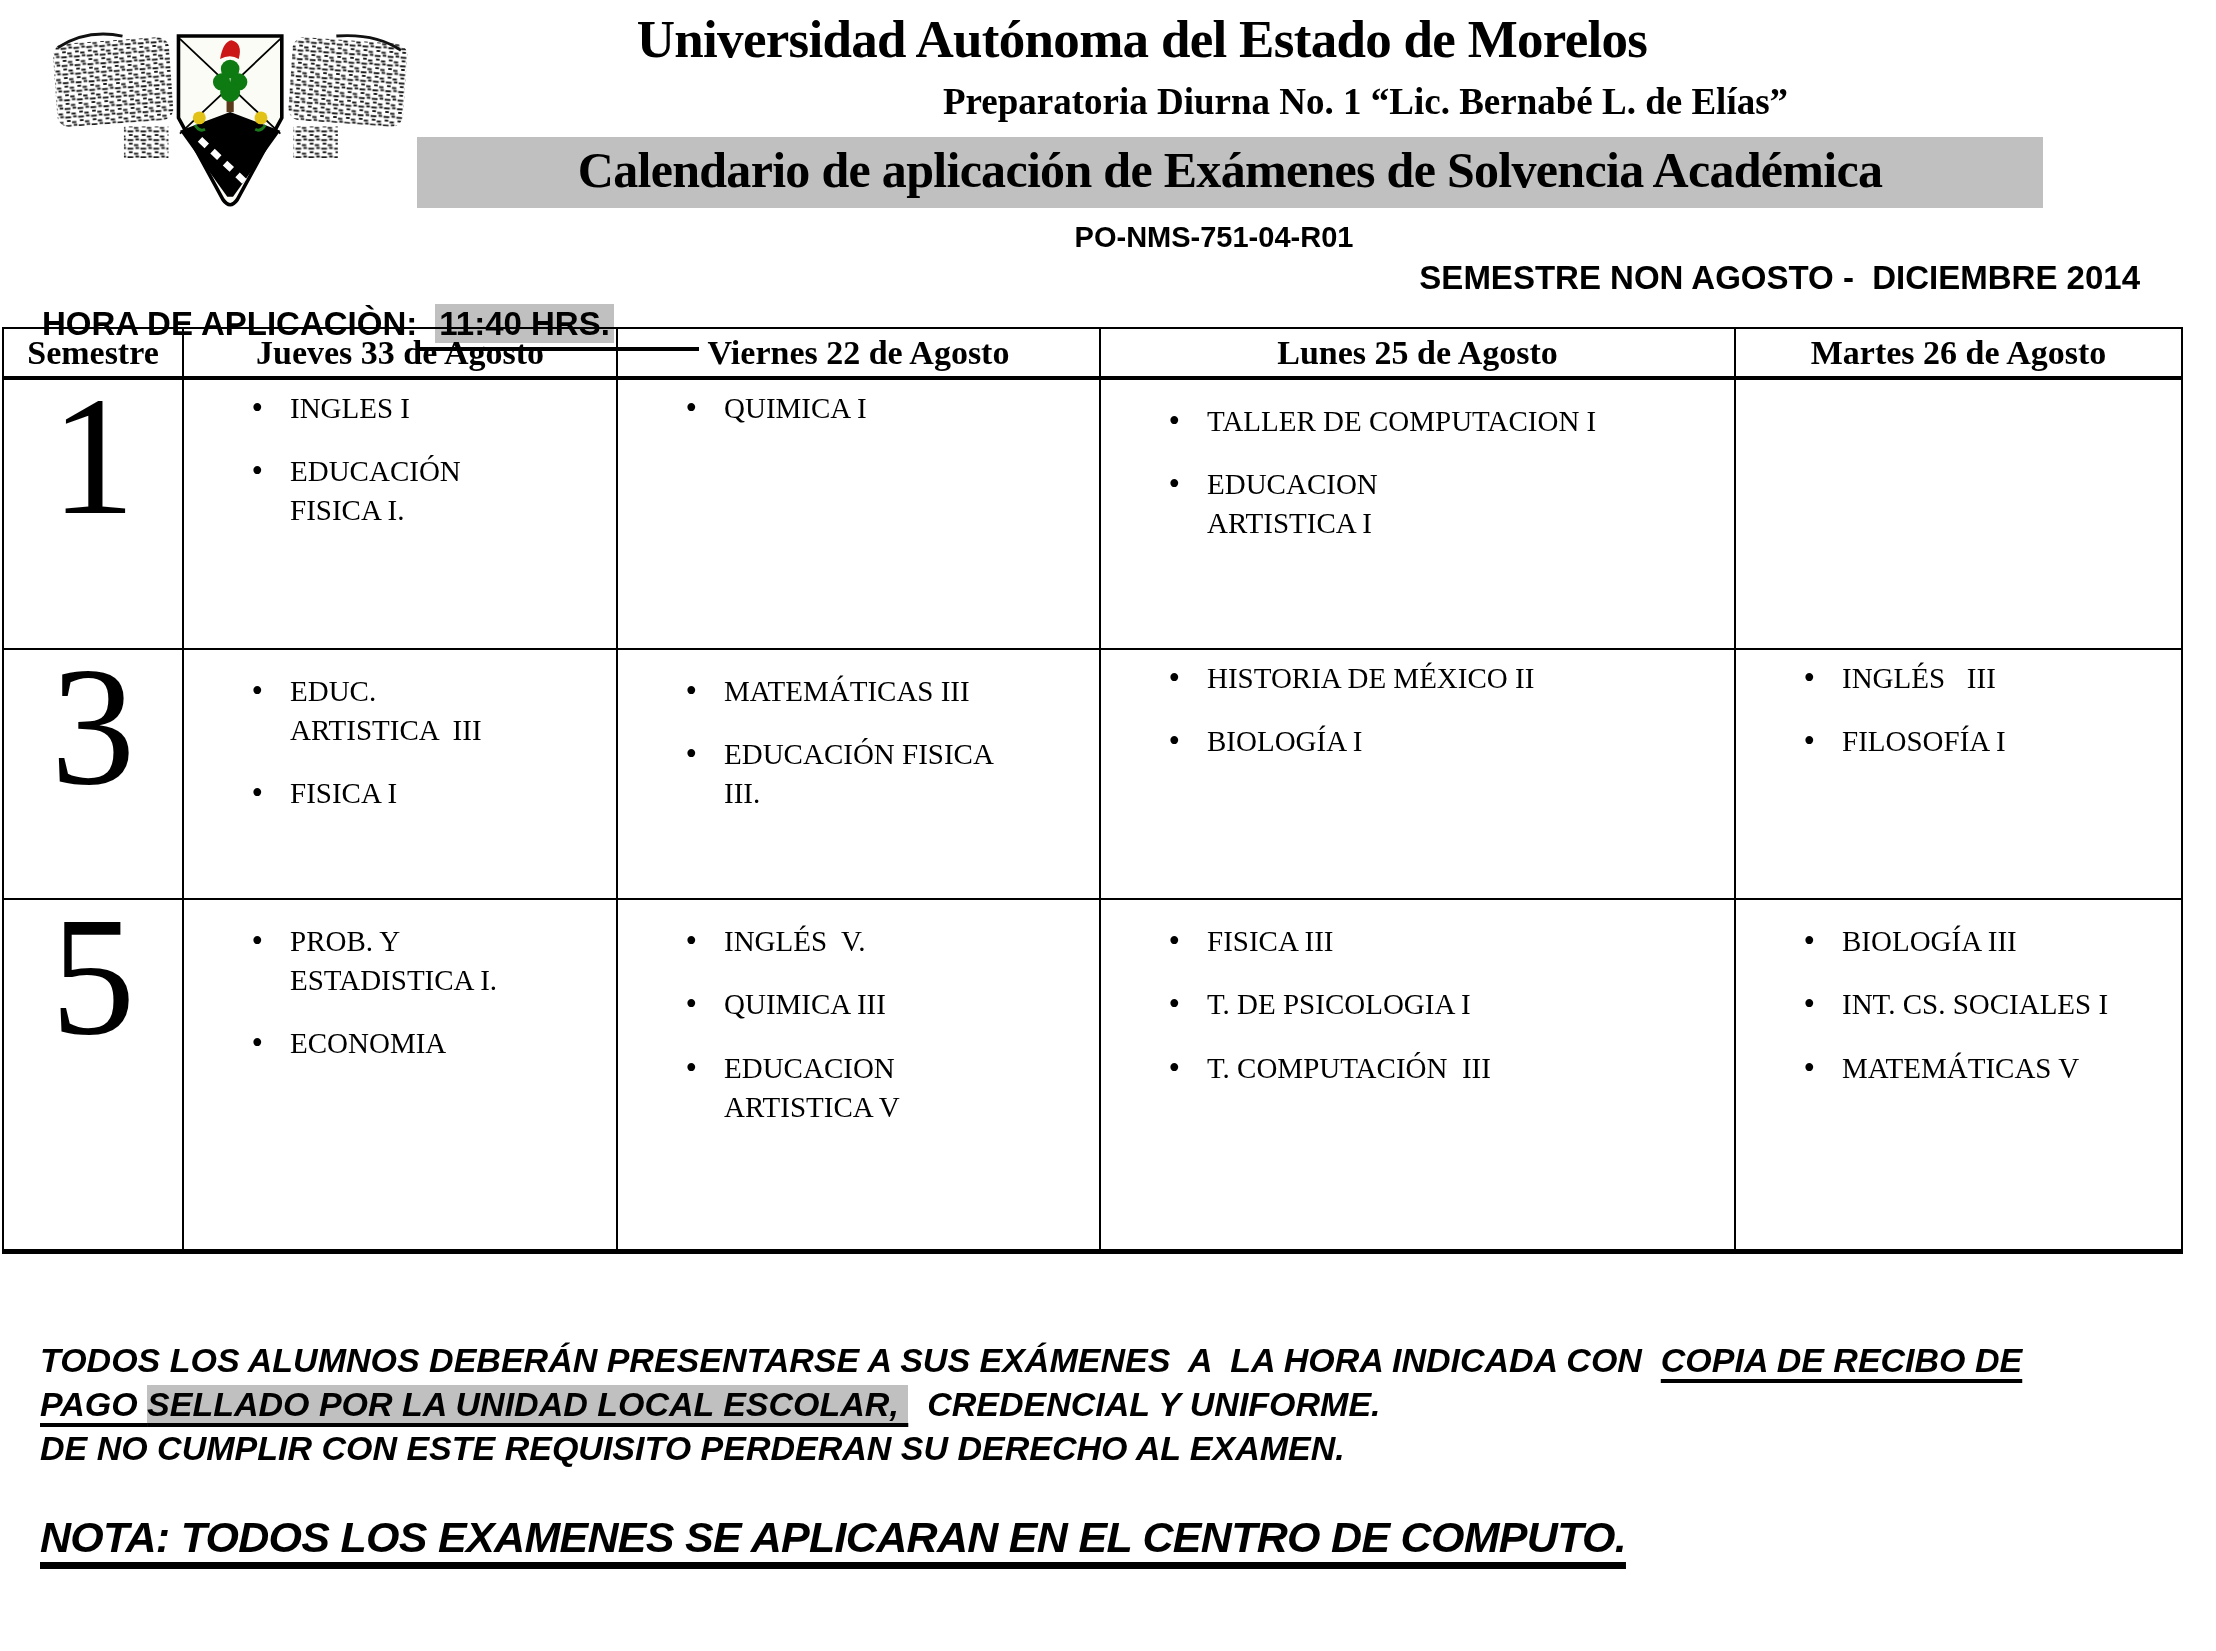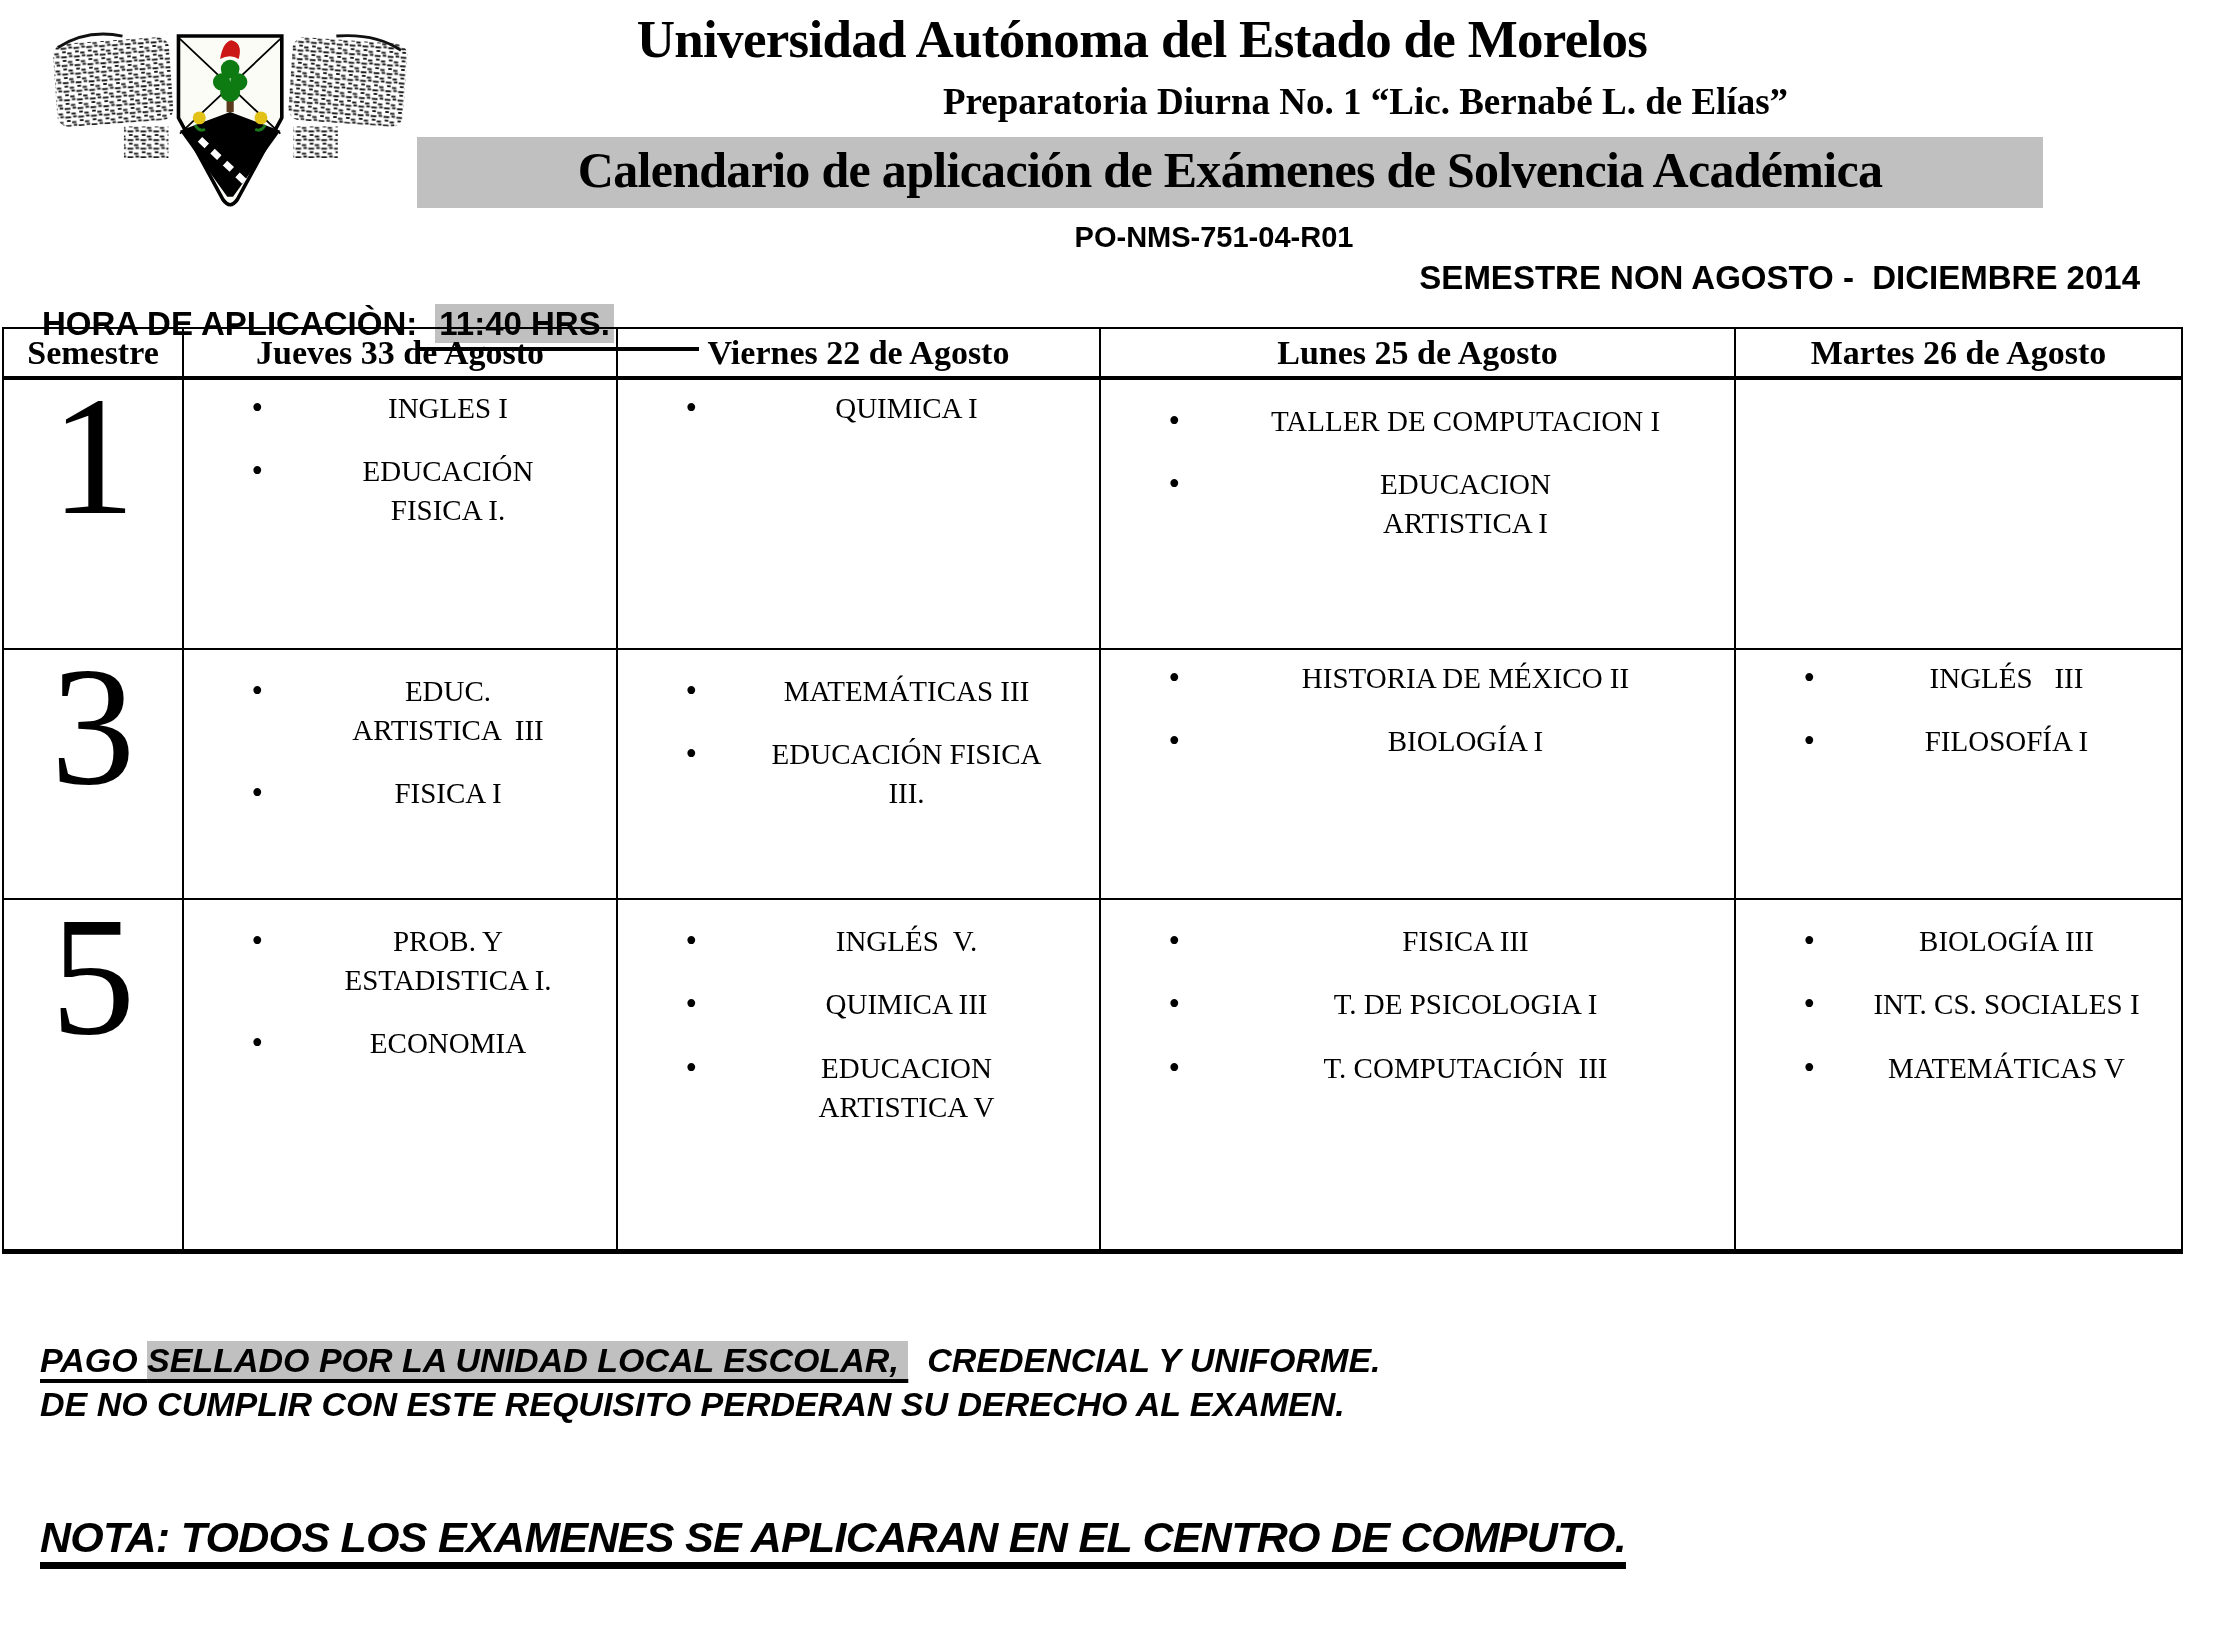--- a/index.html
+++ b/index.html
@@ -30,21 +30,21 @@
                  font-size:34px;font-weight:bold;height:47px;padding:0;font-family:"Liberation Serif",serif;}
   table.sched td{border:2.2px solid #000;vertical-align:top;padding:0;}
   tr.r0{height:271px;} tr.r1{height:250px;} tr.r2{height:352px;}
   tr.r2 td{border-bottom:5px solid #000;}
   td.sem{text-align:center;vertical-align:middle;}
   .sem-num{font-size:169px;line-height:0.9;font-weight:400;}
   td.v-mid{vertical-align:middle;}
   ul.exams{list-style:none;margin:0;padding:21.6px 10px 7.2px 66px;}
   td.v-mid ul.exams{padding-top:8.6px;padding-bottom:8.6px;}
   ul.exams li{position:relative;padding-left:40px;margin:0 0 24.4px 0;font-size:29px;
-              line-height:1.35;white-space:pre-wrap;text-align:center;}
+              line-height:1.35;white-space:pre-wrap;}
   ul.exams li::before{content:"•";position:absolute;left:1.4px;top:-2.9px;font-size:33px;}
 
   .notes{position:absolute;left:40px;top:1338px;width:2157px;
          font-family:"Liberation Sans",sans-serif;font-weight:bold;font-style:italic;
          font-size:34px;line-height:1.30;}
   .nline{white-space:pre-wrap;}
   .seg-u{text-decoration:underline;text-decoration-thickness:4.3px;text-underline-offset:7.2px;}
   .seg-uh{text-decoration:underline;text-decoration-thickness:4.3px;text-underline-offset:7.2px;
           background:#c0c0c0;}
   .nota{position:absolute;left:40px;top:1513px;font-family:"Liberation Sans",sans-serif;
@@ -204,20 +204,21 @@
             <li>BIOLOGÍA III</li>
             <li>INT. CS. SOCIALES I</li>
             <li>MATEMÁTICAS V</li>
           </ul>
         </td>
       </tr>
     </tbody>
   </table>
 
   <div class="notes">
+    <div class="nline"><span>TODOS LOS ALUMNOS DEBERÁN PRESENTARSE A SUS EXÁMENES  A  LA HORA INDICADA CON  </span><span class="seg-u">COPIA DE RECIBO DE</span></div>
     <div class="nline"><span class="seg-u">PAGO </span><span class="seg-uh">SELLADO POR LA UNIDAD LOCAL ESCOLAR, </span><span>  CREDENCIAL Y UNIFORME.</span></div>
     <div class="nline"><span>DE NO CUMPLIR CON ESTE REQUISITO PERDERAN SU DERECHO AL EXAMEN.</span></div>
   </div>
 
   <div class="nota">
     <span class="nota-u">NOTA: TODOS LOS EXAMENES SE APLICARAN EN EL CENTRO DE COMPUTO.</span>
   </div>
 
 </div>
 

